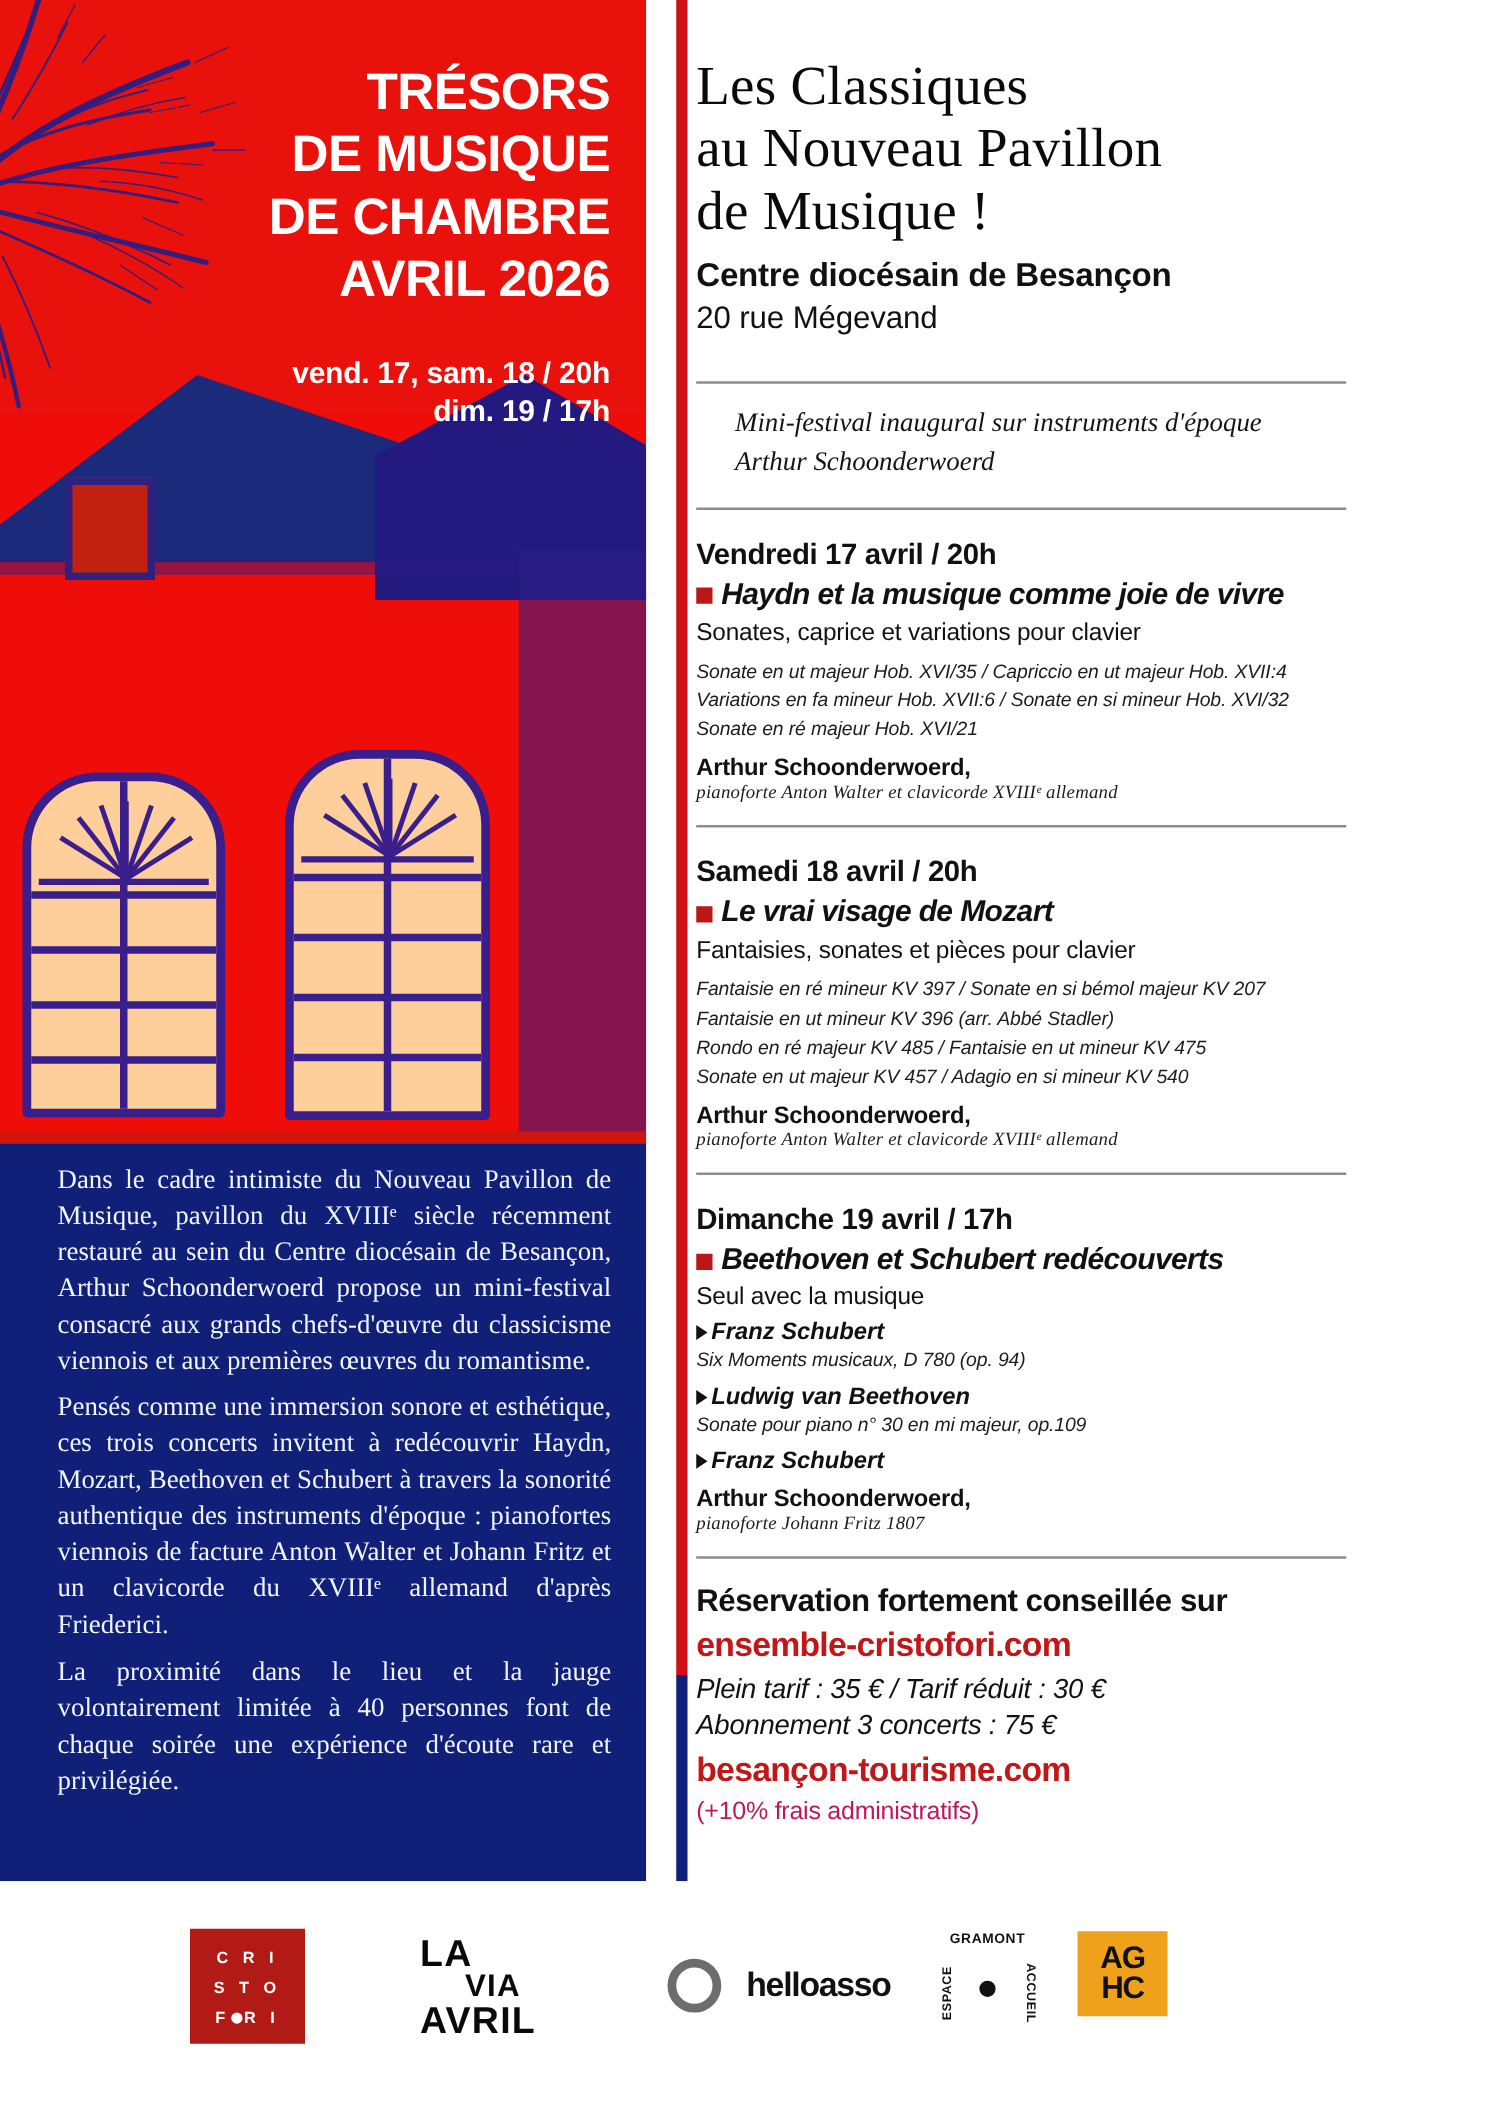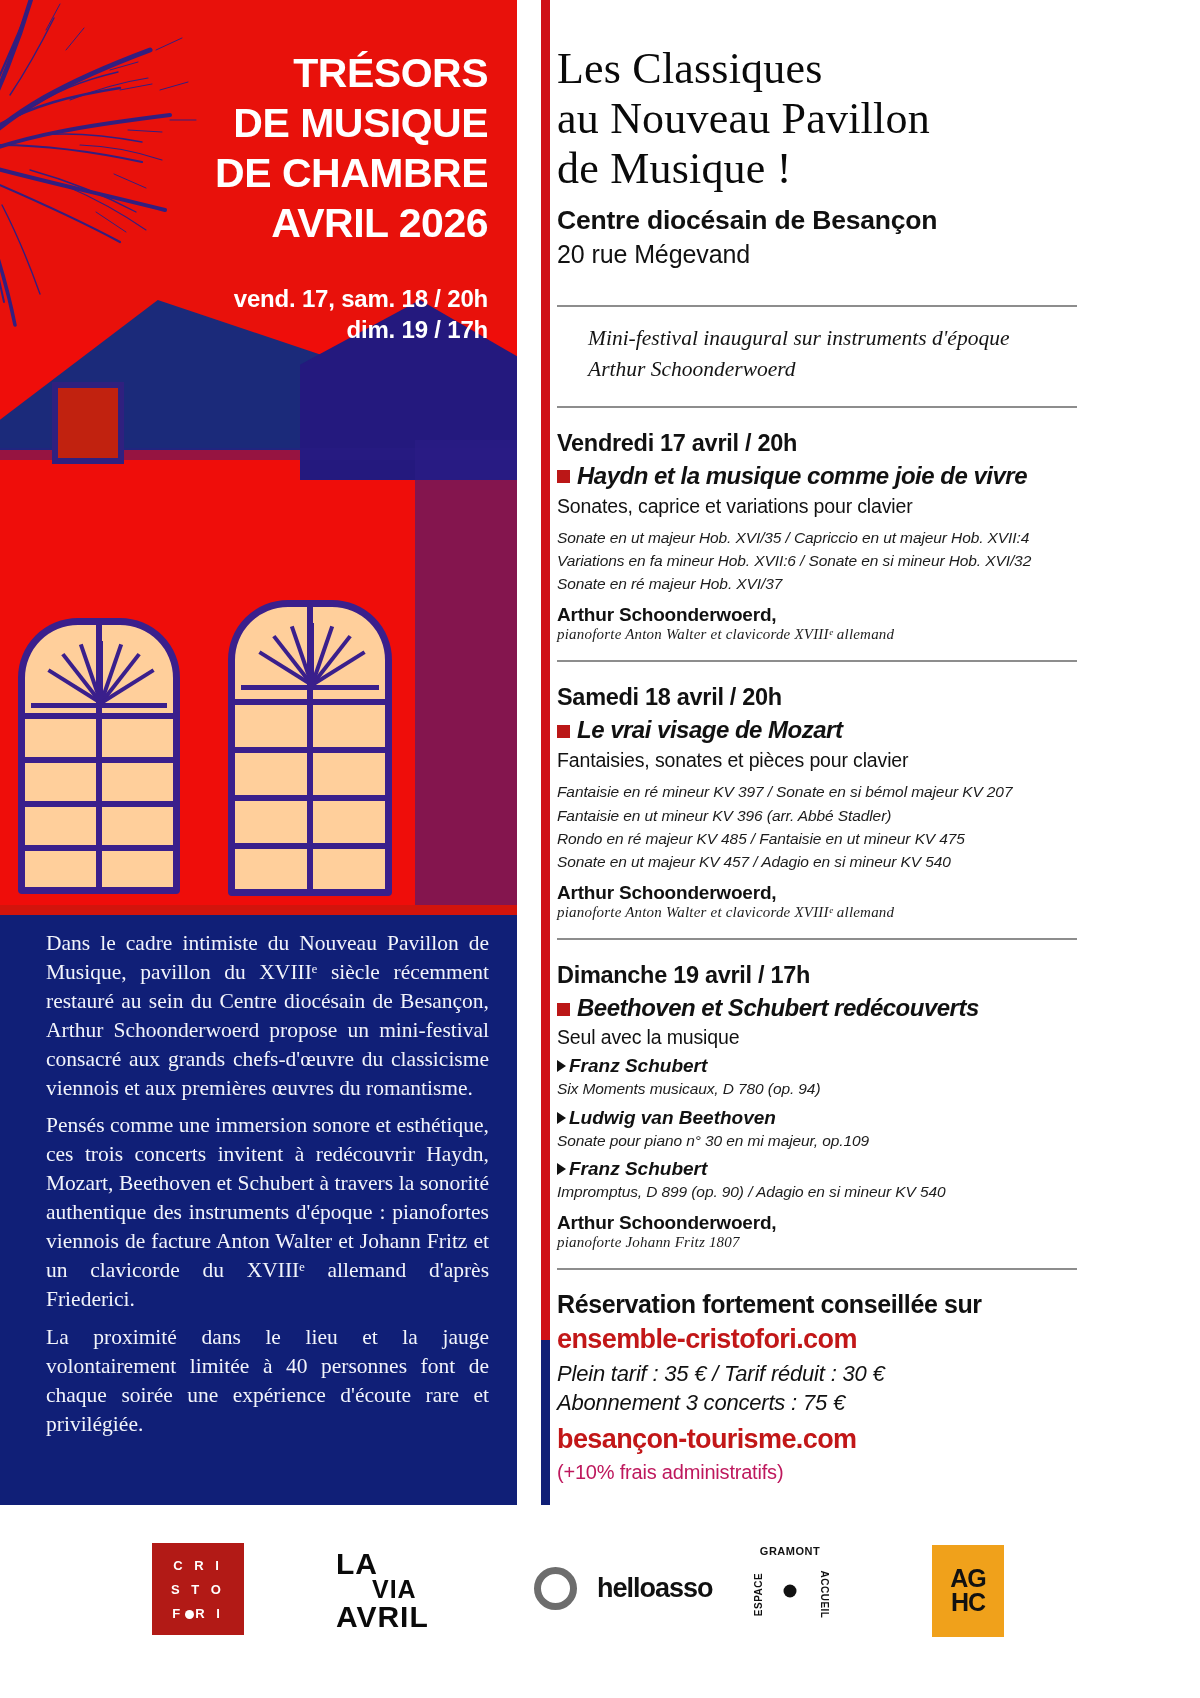--- a/index.html
+++ b/index.html
@@ -89,21 +89,21 @@
   #logo-hello .txt{font-size:27px;font-weight:bold;letter-spacing:-1px;color:#111;}
   #logo-gramont{position:absolute;left:744px;top:40px;width:92px;height:92px;
      font-size:11px;font-weight:bold;letter-spacing:.5px;color:#111;}
   #logo-gramont .top{position:absolute;left:6px;top:0;width:80px;text-align:center;}
   #logo-gramont .lft{position:absolute;left:-24px;top:44px;width:76px;text-align:center;
      transform:rotate(-90deg);font-size:10px;}
   #logo-gramont .rgt{position:absolute;right:-26px;top:44px;width:76px;text-align:center;
      transform:rotate(90deg);font-size:10px;}
   #logo-gramont .ctr{position:absolute;left:50%;top:50%;width:13px;height:13px;background:#111;
      border-radius:50%;transform:translate(-50%,-50%);}
-  #logo-aghc{position:absolute;left:932px;top:40px;width:72px;height:92px;background:#f0a11b;
+  #logo-aghc{position:absolute;left:862px;top:40px;width:72px;height:68px;background:#f0a11b;
      color:#111;font-weight:bold;font-size:25px;line-height:.95;display:flex;flex-direction:column;
      justify-content:center;align-items:center;letter-spacing:-1px;}
 </style>
 </head>
 <body>
 
 <div id="left-panel">
   <div id="sky"></div>
 
   <svg id="tree" viewBox="0 0 400 470">
@@ -238,21 +238,21 @@
       <div class="prog-title">
         <span class="sq"></span>
         <span>Haydn et la musique comme joie de vivre</span>
       </div>
       <div style="height:5px"></div>
       <div class="subtitle">Sonates, caprice et variations pour clavier</div>
       <div style="height:8px"></div>
       <div class="works">
         <div>Sonate en ut majeur Hob. XVI/35 / Capriccio en ut majeur Hob. XVII:4</div>
         <div>Variations en fa mineur Hob. XVII:6 / Sonate en si mineur Hob. XVI/32</div>
-        <div>Sonate en ré majeur Hob. XVI/37</div>
+        <div>Sonate en ré majeur Hob. XVI/21</div>
       </div>
       <div style="height:9px"></div>
       <div class="perf">Arthur Schoonderwoerd,</div>
       <div class="instr">pianoforte Anton Walter et clavicorde XVIIIᵉ allemand</div>
     </div>
     <div style="height:17px"></div>
     <div class="rule"></div>
 
     <div style="height:22px"></div>
     <div>
@@ -299,21 +299,20 @@
       <div class="composer">
         <span class="tri"></span>
         <span>Ludwig van Beethoven</span>
       </div>
       <div class="works">Sonate pour piano n° 30 en mi majeur, op.109</div>
       <div style="height:6px"></div>
       <div class="composer">
         <span class="tri"></span>
         <span>Franz Schubert</span>
       </div>
-      <div class="works">Impromptus, D 899 (op. 90) / Adagio en si mineur KV 540</div>
 
       <div style="height:9px"></div>
       <div class="perf">Arthur Schoonderwoerd,</div>
       <div class="instr">pianoforte Johann Fritz 1807</div>
     </div>
     <div style="height:17px"></div>
     <div class="rule"></div>
 
     <div style="height:20px"></div>
     <div class="resa">Réservation fortement conseillée sur</div>

